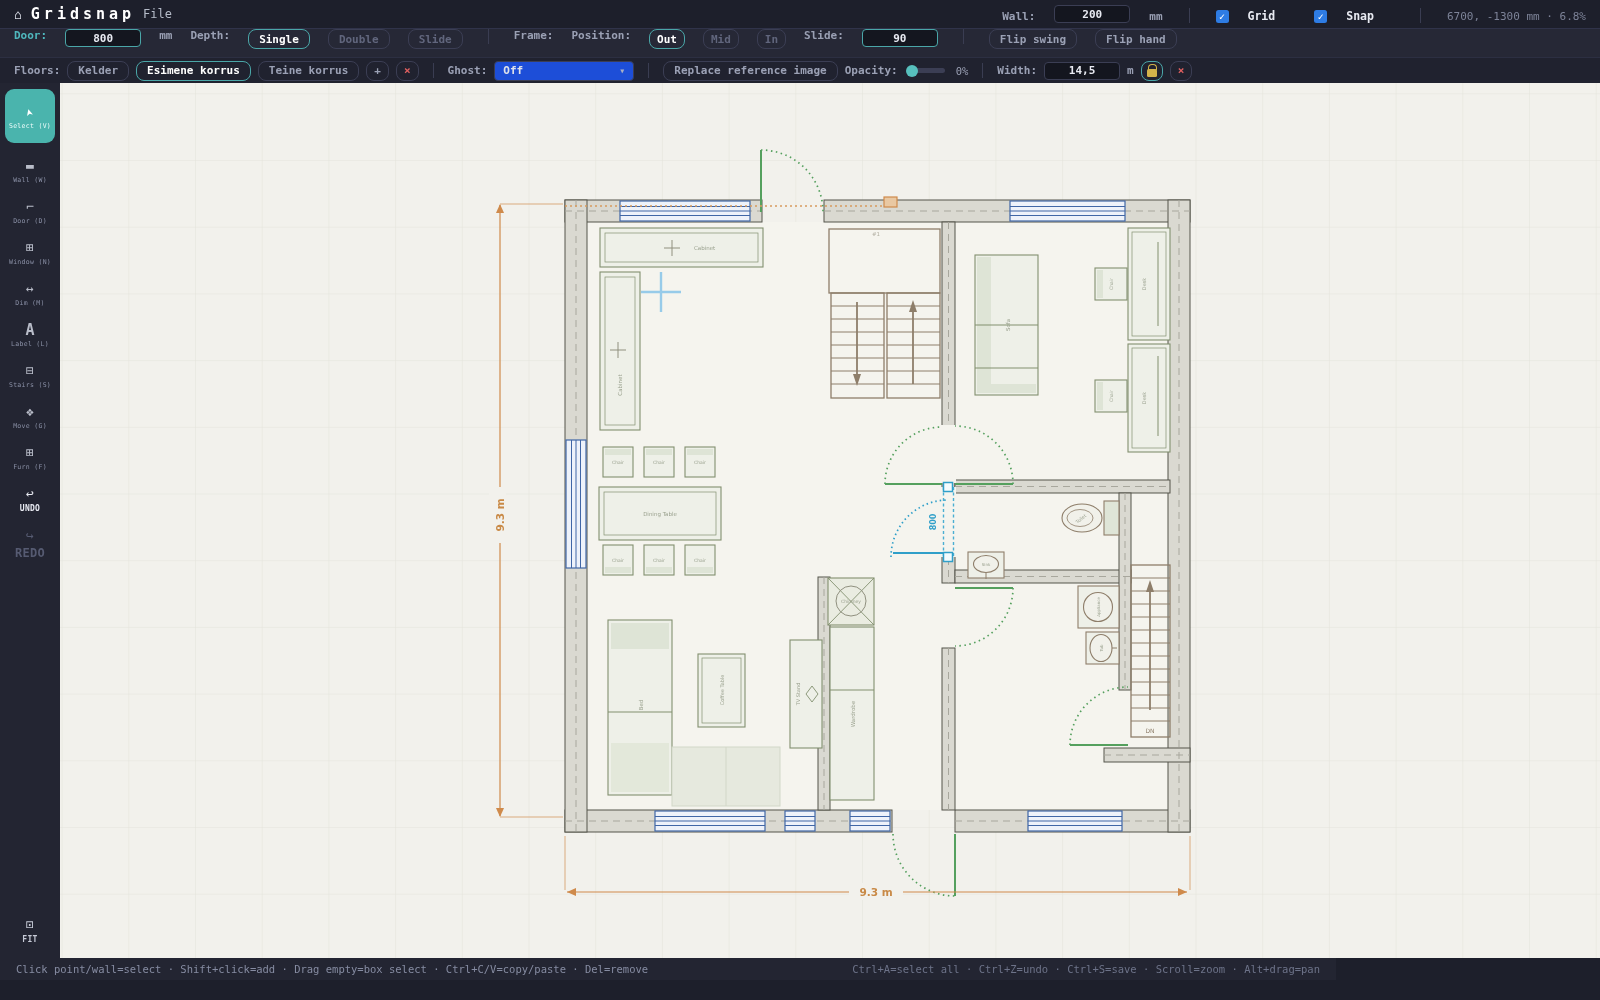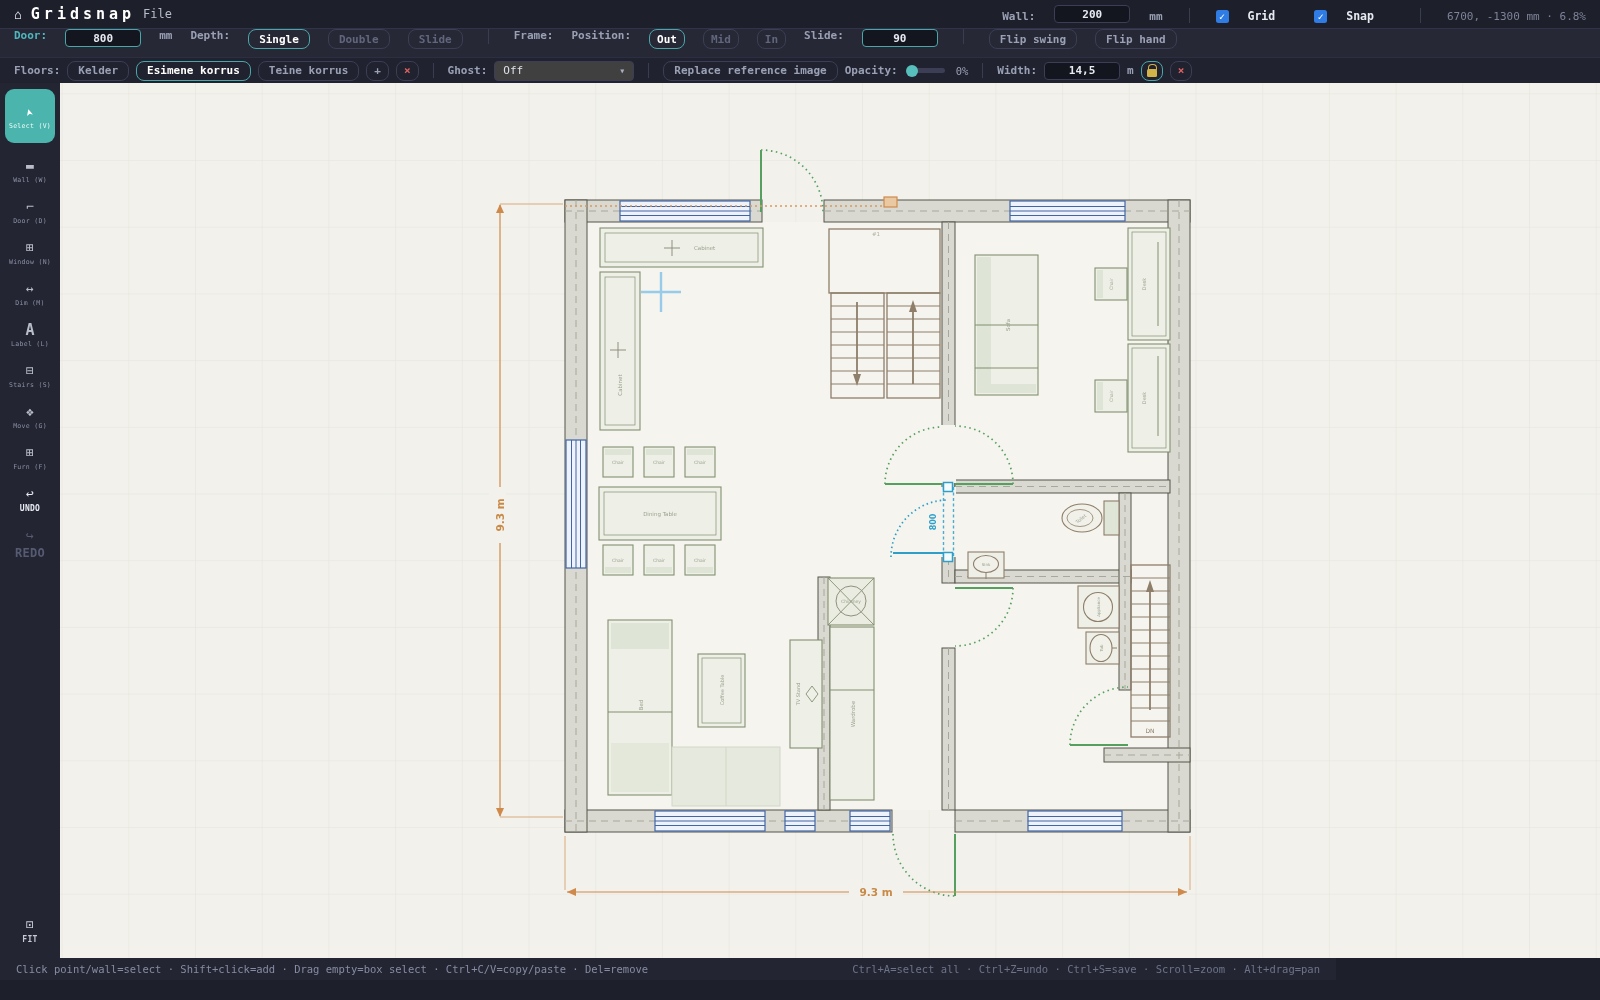--- a/index.html
+++ b/index.html
@@ -30,23 +30,23 @@
   .btn.dim{color:#61667d}
   .btn.small{padding:0 7px}
   .btn.red{color:#e06060}
   .btn.lockbtn{width:22px;padding:0;border-color:#4aa6a8}
   
   .row2{position:absolute;left:0;top:28px;width:1600px;height:29px;background:#262836;
     border-top:1px solid #30334a;display:flex;align-items:flex-start;gap:18px;padding:0 14px}
   .row3{position:absolute;left:0;top:57px;width:1600px;height:26px;background:#20222f;
     border-top:1px solid #2c2f42;display:flex;align-items:center;gap:7px;padding:0 14px}
   .teal-lbl{color:#4fb8be;font-size:11px;font-weight:bold}
-  .sel{width:140px;height:20px;background:#404040;border:1px solid #3b3e54;border-radius:4px;
+  .sel{width:140px;height:20px;background:#1d4ed8;border:1px solid #3b3e54;border-radius:4px;
     display:flex;align-items:center;justify-content:space-between;padding:0 8px;color:#dfe2ea;
-    font-size:11px;font-weight:normal}
+    font-size:11px;font-weight:bold}
   .sel .chev{color:#aab0c4;font-size:10px}
   .slider{position:relative;width:36px;height:5px;background:#3b3e54;border-radius:3px;margin:0 4px}
   .slider .knob{position:absolute;left:-3px;top:-3.5px;width:12px;height:12px;border-radius:50%;background:#57c0bd}
   .pct{font-size:10.5px;color:#9aa0b4}
   .lock{position:relative;width:10px;height:8px;background:#d2b34a;border-radius:1.5px;margin-top:4px}
   .lock:before{content:"";position:absolute;left:1.2px;top:-4.6px;width:7.2px;height:5px;
     border:1.6px solid #d2b34a;border-bottom:none;border-radius:4px 4px 0 0}
   
   .sidebar{position:absolute;left:0;top:83px;width:60px;height:875px;background:#232532;
     display:flex;flex-direction:column;align-items:center}

